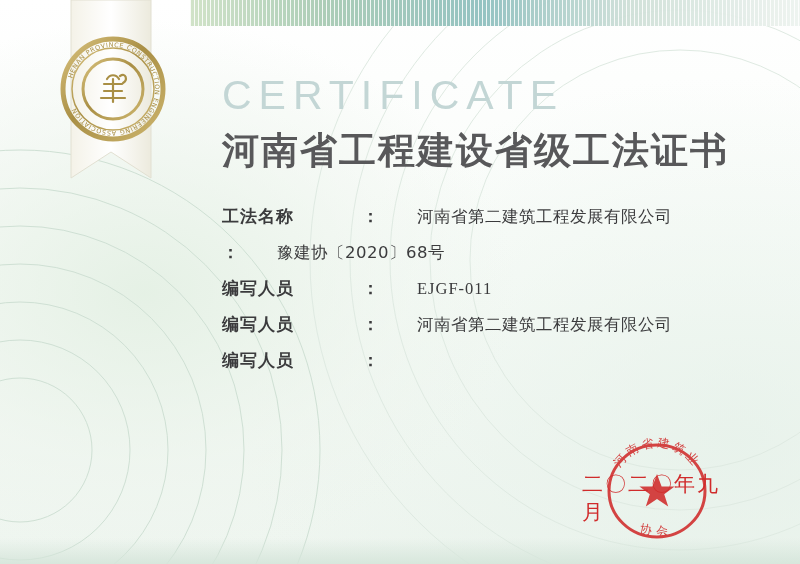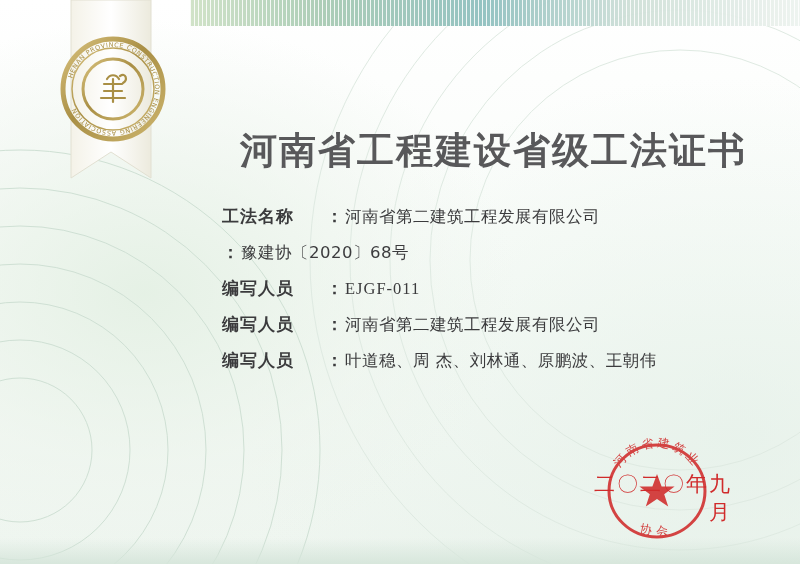--- a/index.html
+++ b/index.html
@@ -78,41 +78,42 @@
     left: 222px;
     top: 72px;
     font-size: 41px;
     letter-spacing: 7px;
     color: #c3d6d5;
     font-weight: 400;
     font-family: "Liberation Sans", sans-serif;
   }
   .title-cn {
     position: absolute;
-    left: 240px;
+    left: 222px;
     top: 126px;
     font-size: 37px;
     letter-spacing: 2px;
     color: #58585a;
     font-weight: 700;
     font-family: Liberation Sans, sans-serif;
     white-space: nowrap;
   }
   
   .fields {
     position: absolute;
     left: 222px;
     top: 205px;
     width: 540px;
   }
   .field-row {
     display: flex;
     align-items: baseline;
     margin-bottom: 13px;
     white-space: nowrap;
+    gap: 36px;
   }
   .field-label {
     font-size: 17px;
     font-weight: 700;
     color: #3b3b3d;
     letter-spacing: 1px;
     font-family: "DejaVu Sans", sans-serif;
     width: 104px;
     flex: 0 0 auto;
   }
@@ -140,21 +141,21 @@
     left: 586px;
     top: 436px;
     width: 142px;
     height: 106px;
   }
   .stamp-date {
     position: absolute;
     left: 582px;
     top: 470px;
     width: 150px;
-    text-align: right;
+    text-align: left;
     font-size: 21px;
     color: #d02b2b;
     letter-spacing: 2px;
     font-family: Liberation Serif, serif;
   }
   .fold {
     position: absolute;
     left: 0;
     bottom: 0;
     width: 100%;
@@ -222,20 +223,21 @@
     <g fill="none" stroke="#a98f45" stroke-width="2.2" stroke-linecap="round">
       <path d="M41 62 L65 62"></path>
       <path d="M44 55 L62 55"></path>
       <path d="M44 48 L62 48"></path>
       <path d="M53 43 L53 66"></path>
       <path d="M47 43 C50 38, 56 38, 59 43"></path>
       <path d="M60 40 C66 36, 68 44, 63 47"></path>
     </g>
   </svg>
 
+  <div class="title-en">CERTIFICATE</div>
   <div class="title-cn">河南省工程建设省级工法证书</div>
 
   <div class="fields">
     <div class="field-row">
       <span class="field-label">工法名称</span>
       <span class="field-colon">：</span>
       <span class="field-value">河南省第二建筑工程发展有限公司</span>
     </div>
     <div class="field-row">
       <span class="field-colon">：</span>
@@ -247,21 +249,20 @@
       <span class="field-value mono">EJGF-011</span>
     </div>
     <div class="field-row">
       <span class="field-label">编写人员</span>
       <span class="field-colon">：</span>
       <span class="field-value">河南省第二建筑工程发展有限公司</span>
     </div>
     <div class="field-row">
       <span class="field-label">编写人员</span>
       <span class="field-colon">：</span>
-      <span class="field-value">叶道稳、周 杰、刘林通、原鹏波、王朝伟</span>
     </div>
   </div>
 
   <svg class="stamp" viewBox="0 0 142 106">
     <defs>
       <path id="stampArcTop" d="M71,55 m-44,0 a44,44 0 0,1 88,0"></path>
       <path id="stampArcBot" d="M71,55 m-44,0 a44,44 0 0,0 88,0"></path>
     </defs>
     <g opacity="0.88">
       <ellipse cx="71" cy="55" rx="48" ry="46" fill="none" stroke="#d02b2b" stroke-width="3"></ellipse>

